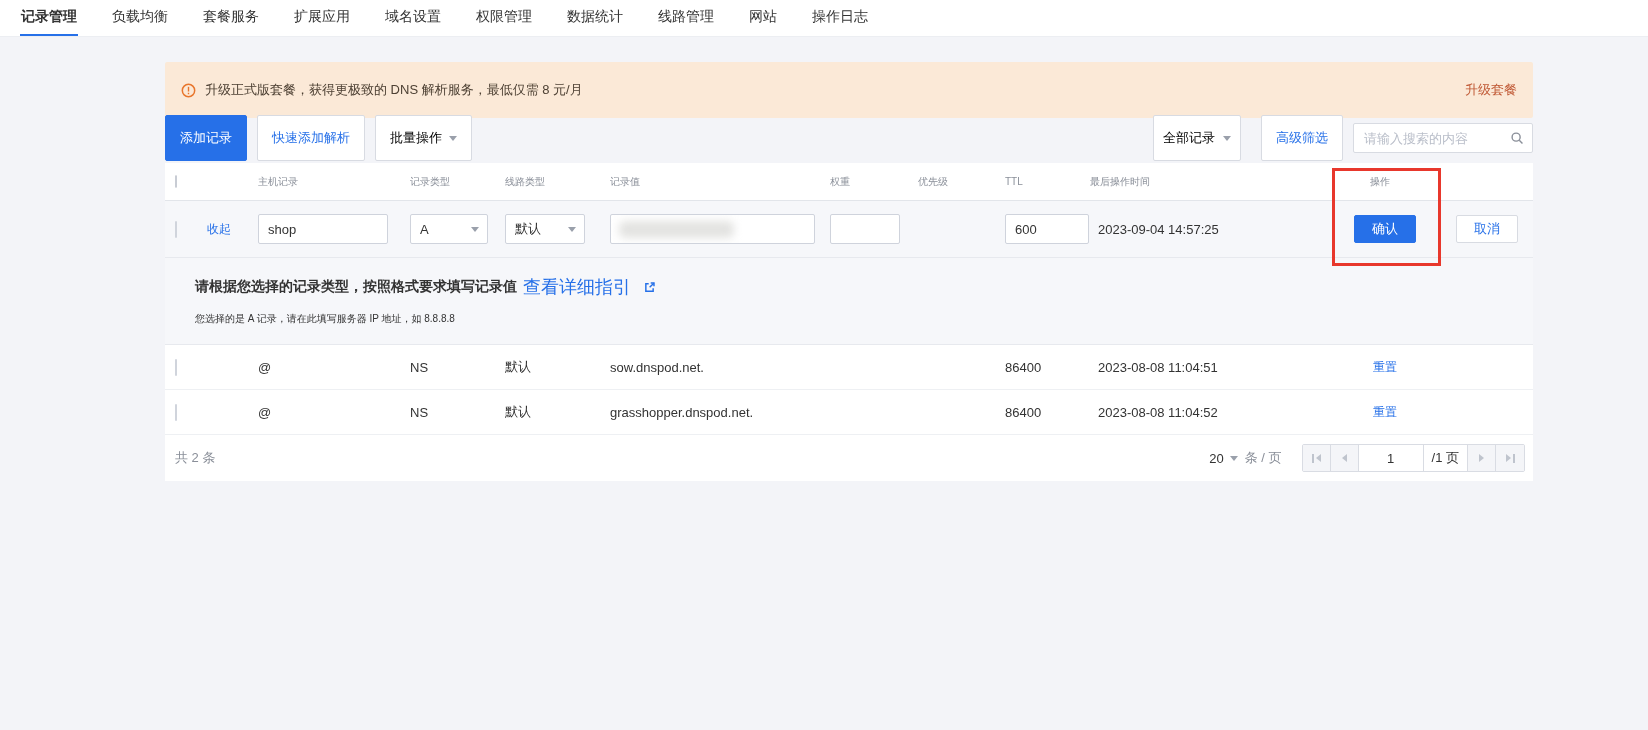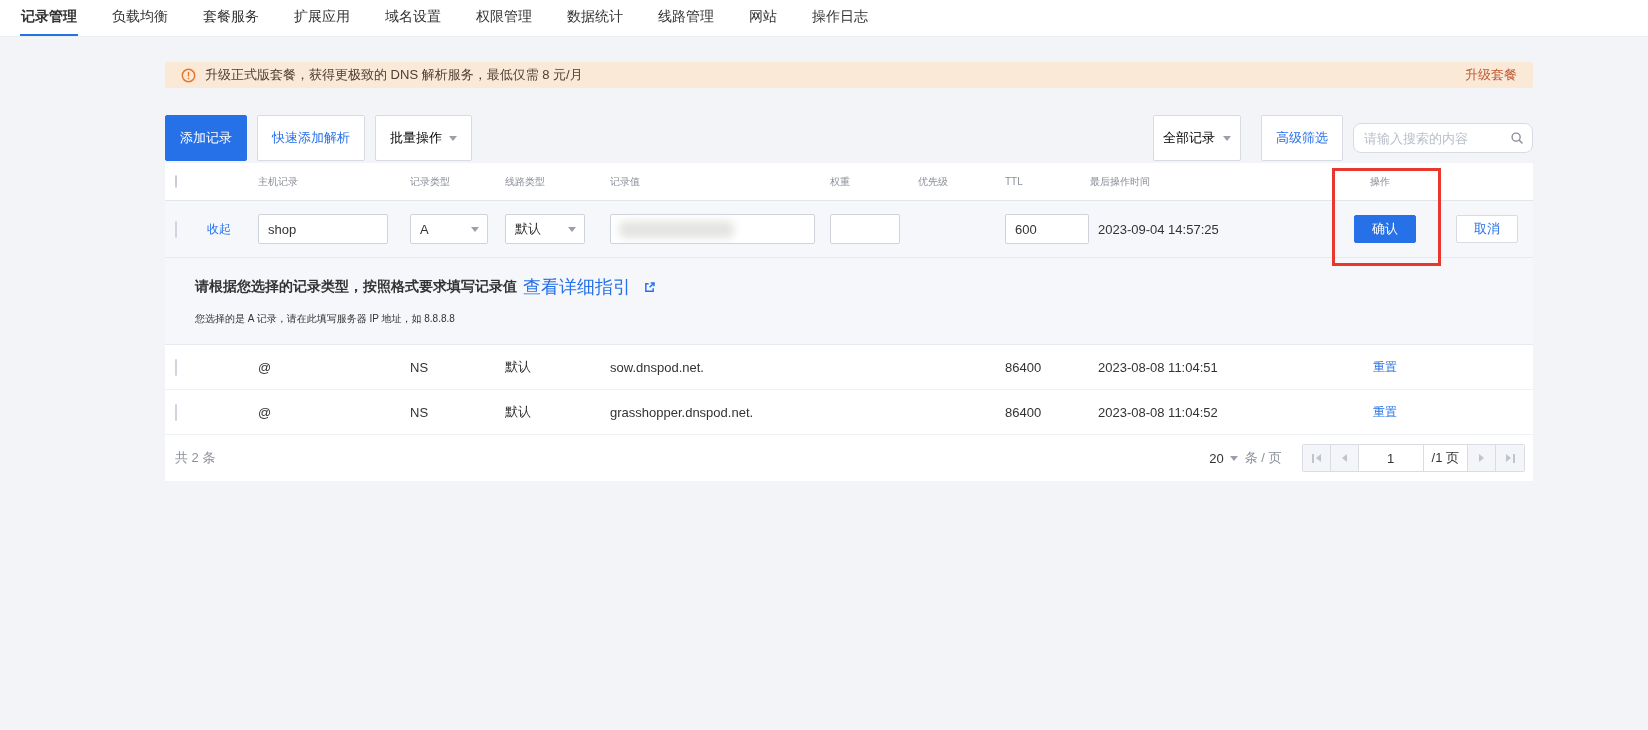--- a/index.html
+++ b/index.html
@@ -5,34 +5,34 @@
   * { margin:0; padding:0; box-sizing:border-box; }
   html,body { width:1648px; height:730px; overflow:hidden; }
   body { font-family:"Liberation Sans","DejaVu Sans",sans-serif; background:#f3f4f8; color:#333; font-size:13px; }
 
   
   .topnav { height:37px; background:#fff; border-bottom:1px solid #eceef2; display:flex; align-items:stretch; padding-left:20px; gap:33px; }
   .tab { display:flex; align-items:center; font-size:14px; color:#333; cursor:pointer; border-bottom:2px solid transparent; padding:0 1px; }
   .tab.active { font-weight:700; border-bottom-color:#2670e8; }
 
   
-  .banner { position:absolute; left:165px; top:62px; width:1368px; height:26px; background:#fbe9d7; border-radius:2px; display:flex; align-items:center; padding:0 16px; gap:9px; }
+  .banner { position:absolute; left:165px; top:62px; width:1368px; height:56px; background:#fbe9d7; border-radius:2px; display:flex; align-items:center; padding:0 16px; gap:9px; }
   .banner-text { color:#4d4033; font-size:13px; }
   .banner-link { margin-left:auto; color:#c05a36; font-size:13px; cursor:pointer; text-decoration:none; }
 
   
   .toolbar { position:absolute; left:165px; top:123px; width:1368px; height:30px; display:flex; align-items:center; }
   .btn { height:46px; display:inline-flex; align-items:center; justify-content:center; font-size:13px; border-radius:2px; cursor:pointer; background:#fff; border:1px solid #d8dbe2; padding:0 14px; white-space:nowrap; }
   .btn-primary { background:#2670e8; border-color:#2670e8; color:#fff; }
   .btn-blue-text { color:#2670e8; }
   .btn + .btn { margin-left:10px; }
   .caret { width:0; height:0; border:4px solid transparent; border-top:5px solid #9aa0ab; margin-left:7px; margin-top:4px; }
   .toolbar-right { margin-left:auto; display:flex; align-items:center; gap:10px; }
   .search-box { position:relative; width:180px; height:30px; }
-  .search-box input { width:100%; height:100%; border:1px solid #d8dbe2; border-radius:8px; padding:0 30px 0 10px; font-size:13px; color:#333; font-family:inherit; outline:none; background:#fff; }
+  .search-box input { width:100%; height:100%; border:1px solid #d8dbe2; border-radius:2px; padding:0 30px 0 10px; font-size:13px; color:#333; font-family:inherit; outline:none; background:#fff; }
   .search-box input::placeholder { color:#b9bec9; }
   .search-icon { position:absolute; right:9px; top:8px; cursor:pointer; }
 
   
   .card { position:absolute; left:165px; top:163px; width:1368px; background:#fff; }
   .grid { display:grid; grid-template-columns:42px 51px 152px 95px 105px 220px 88px 87px 85px 256px 187px; align-items:center; }
   .thead { height:38px; border-bottom:1px solid #e2e5ea; color:#8a8f99; font-size:10px; }
   .cell { padding-right:8px; }
   .cell-check { padding-left:10px; }
   .checkbox { width:16px; height:16px; border:1px solid #c8ccd4; border-radius:2px; background:#fff; cursor:pointer; }

